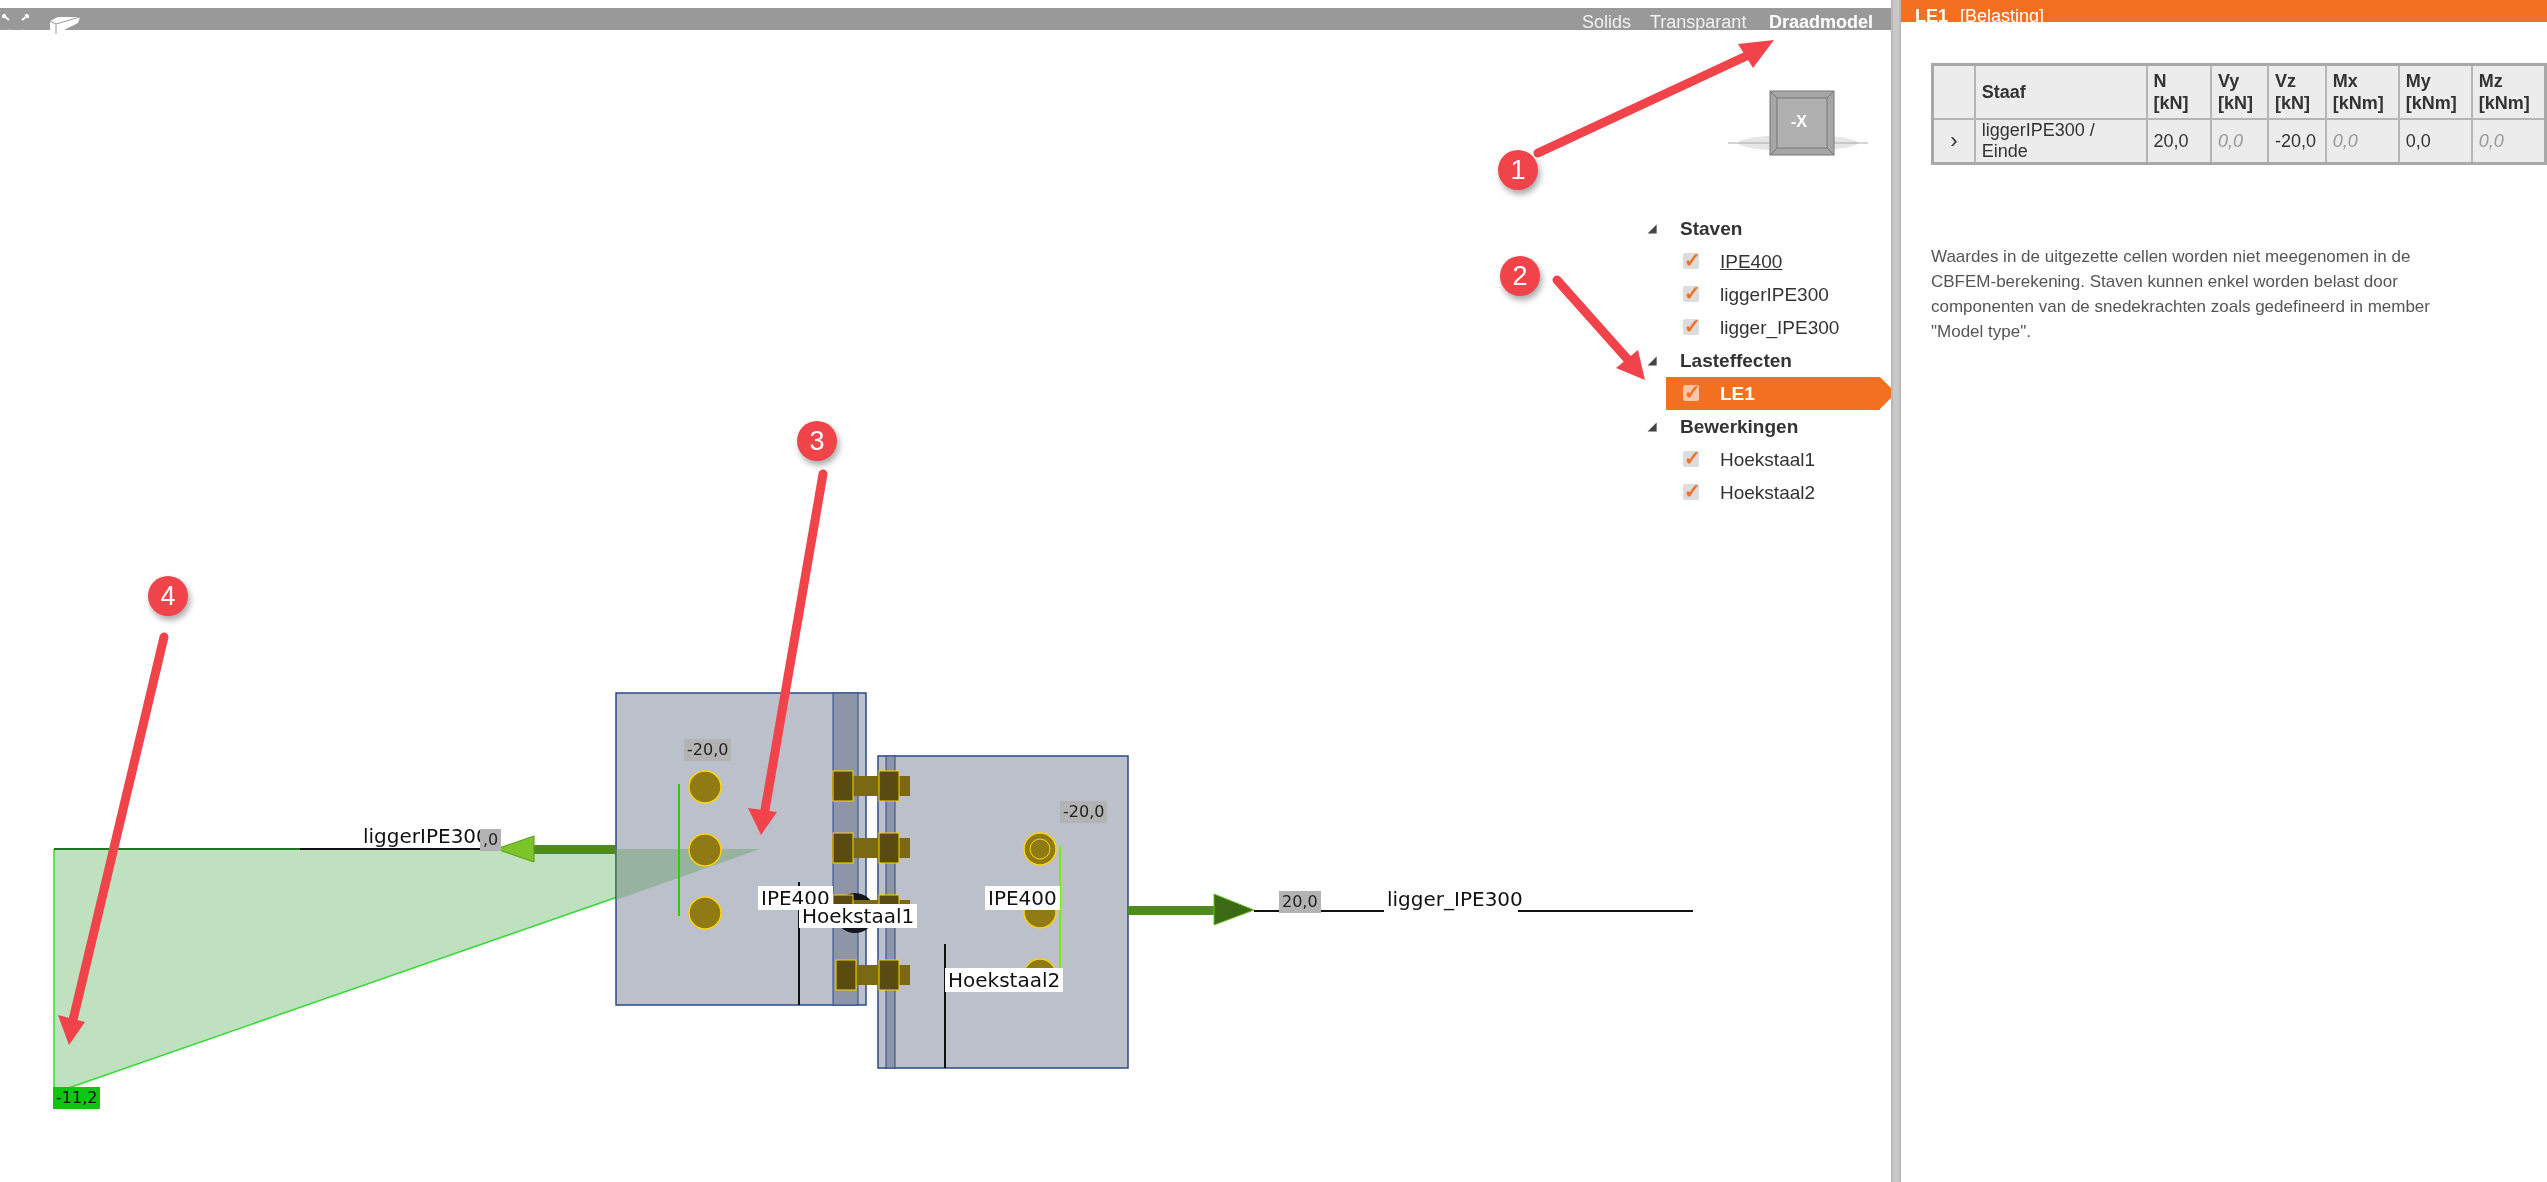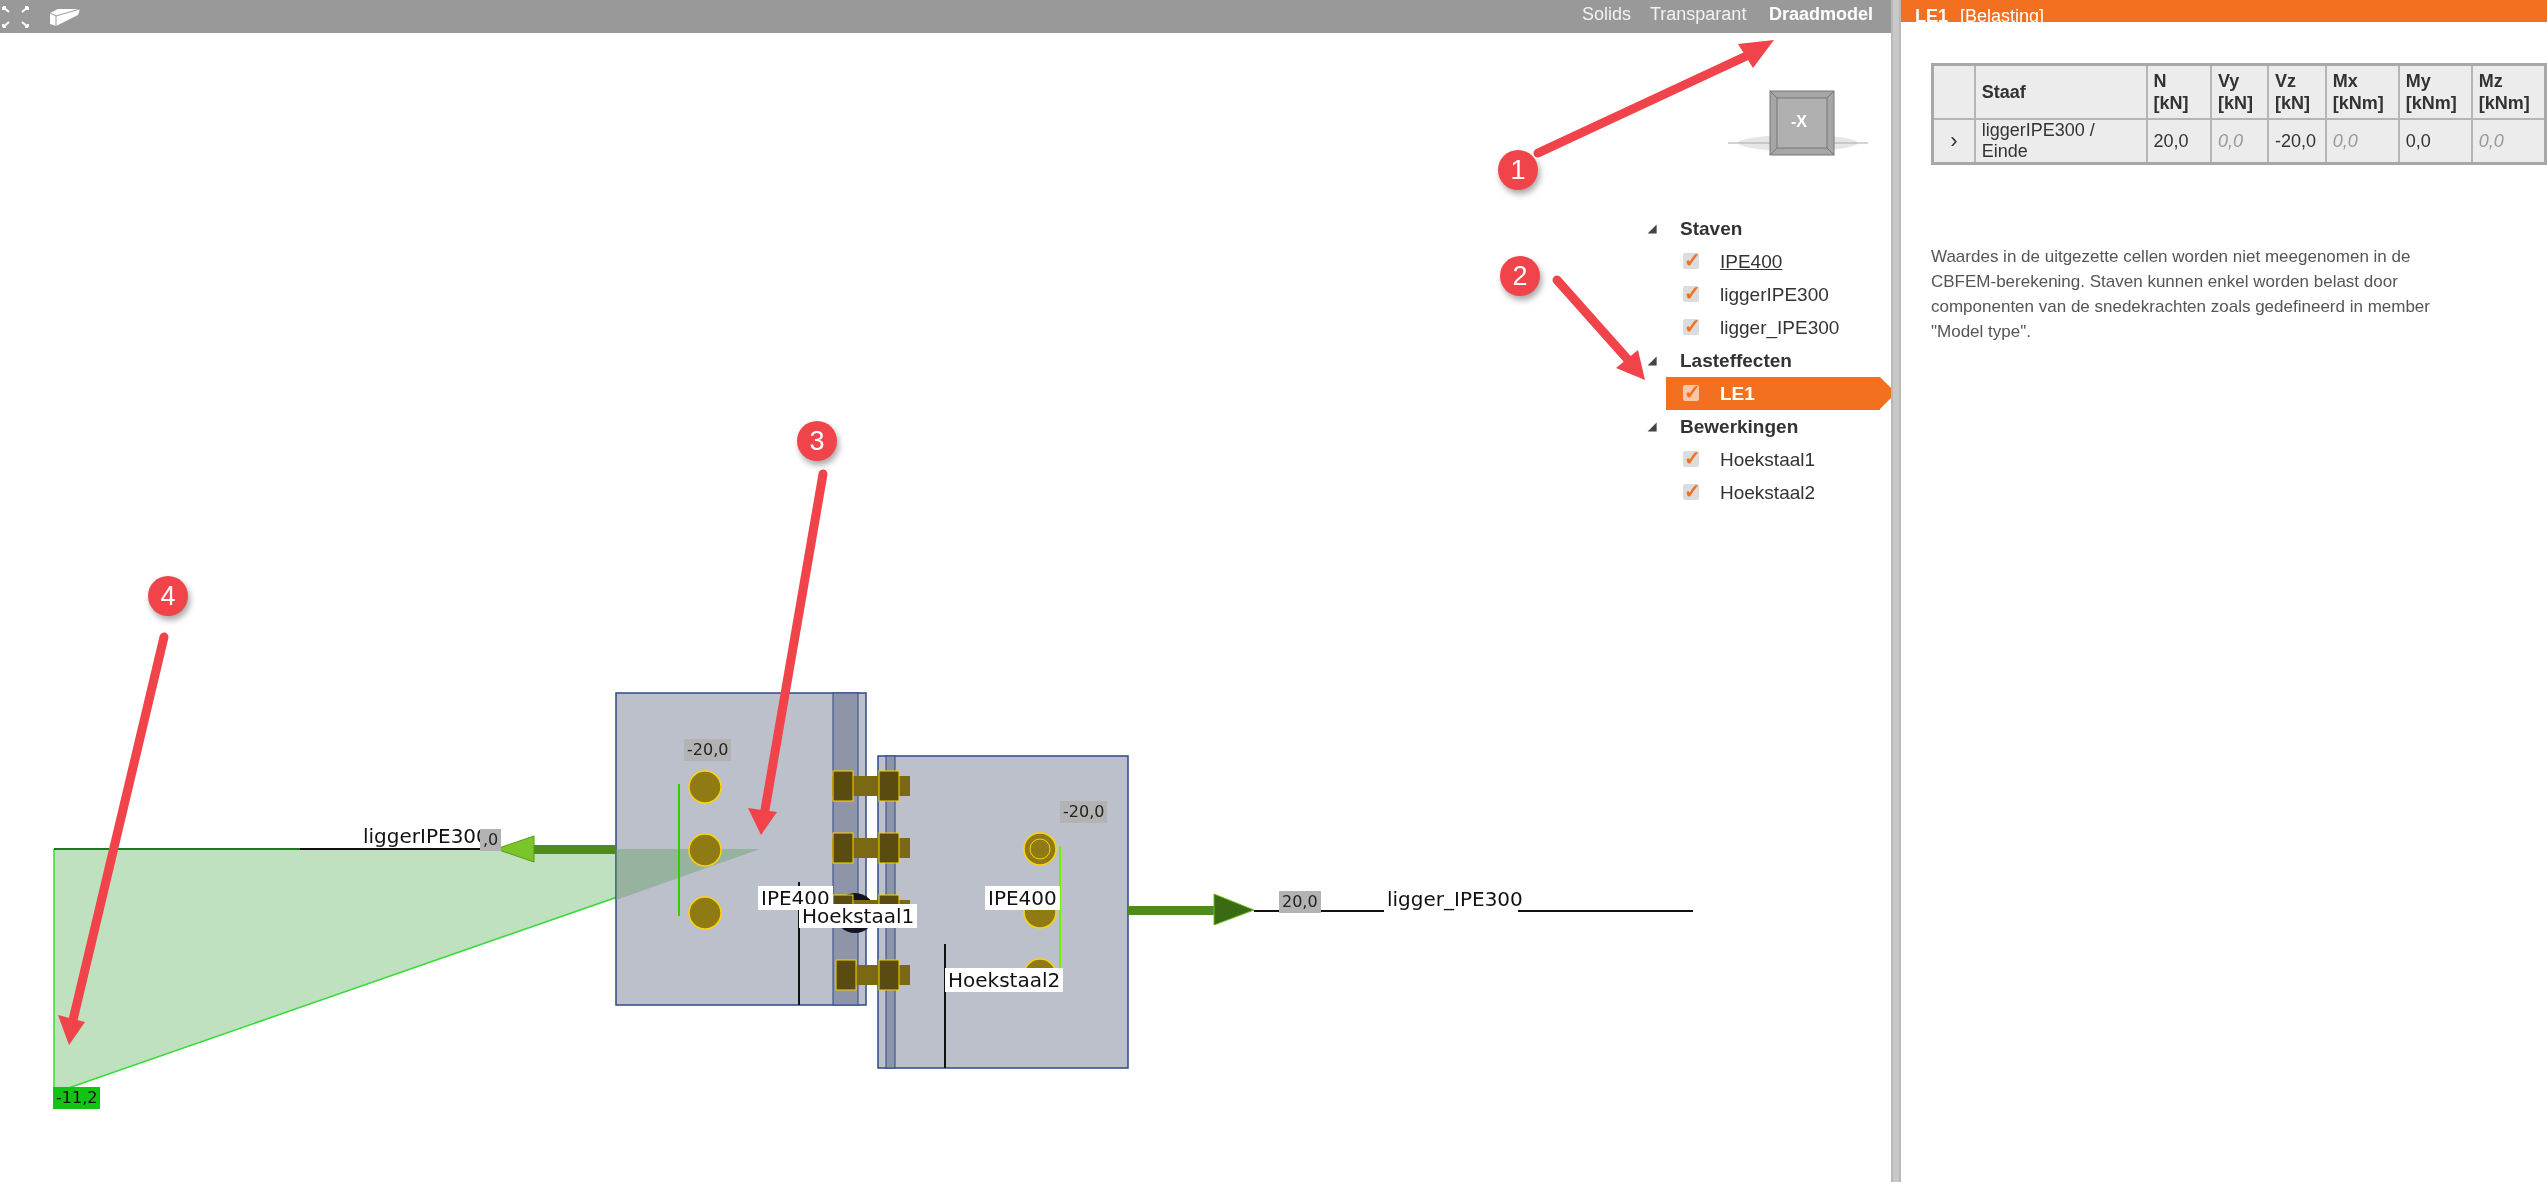--- a/index.html
+++ b/index.html
@@ -1,18 +1,18 @@
 <!DOCTYPE html>
 <html><head>
 <meta charset="utf-8">
 <style>
   html, body { margin:0; padding:0; }
   body { width:2547px; height:1182px; position:relative; overflow:hidden; background:#ffffff; font-family:"DejaVu Sans", sans-serif; }
   #viewport { position:absolute; left:0; top:0; width:1891px; height:1182px; background:#ffffff; overflow:hidden; }
-  #toolbar { position:absolute; left:0; top:0; width:1891px; height:33px; background:#999999; }
+  #toolbar { position:absolute; left:0; top:8px; width:1891px; height:22px; background:#999999; }
   .tb-icon { position:absolute; top:4px; }
   .view-mode { position:absolute; top:4px; font-family:"Liberation Sans", sans-serif; font-size:18px; color:#f2f2f2; cursor:pointer; }
   .view-mode.active { font-weight:bold; color:#ffffff; }
   #splitter { position:absolute; left:1891px; top:0; width:10px; height:1182px; background:#c8c8c8; border-left:2px solid #b8b8b8; border-right:2px solid #b8b8b8; box-sizing:border-box; cursor:col-resize; }
   #rightpanel { position:absolute; left:1901px; top:0; width:646px; height:1182px; background:#ffffff; }
   #panel-header { position:absolute; left:0; top:0; width:646px; height:22px; background:#f37021; color:#fff; font-family:"Liberation Sans", sans-serif; font-size:18px; line-height:33px; padding-left:14px; box-sizing:border-box; }
   #panel-header b { margin-right:12px; }
   table.forces { position:absolute; left:30px; top:63px; border-collapse:collapse; font-family:"Liberation Sans", sans-serif; font-size:18px; color:#333; border:3px solid #a8a8a8; }
   table.forces th, table.forces td { border:2px solid #b5b5b5; padding:0 6px; text-align:left; }
   table.forces th { background:#ececec; font-weight:bold; height:52px; line-height:22px; vertical-align:middle; }

